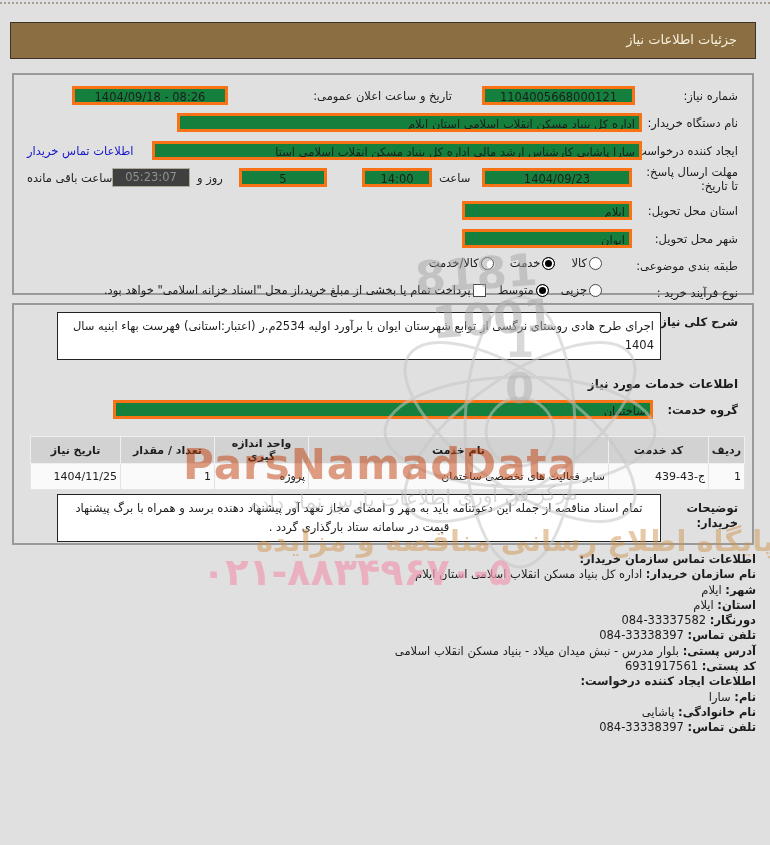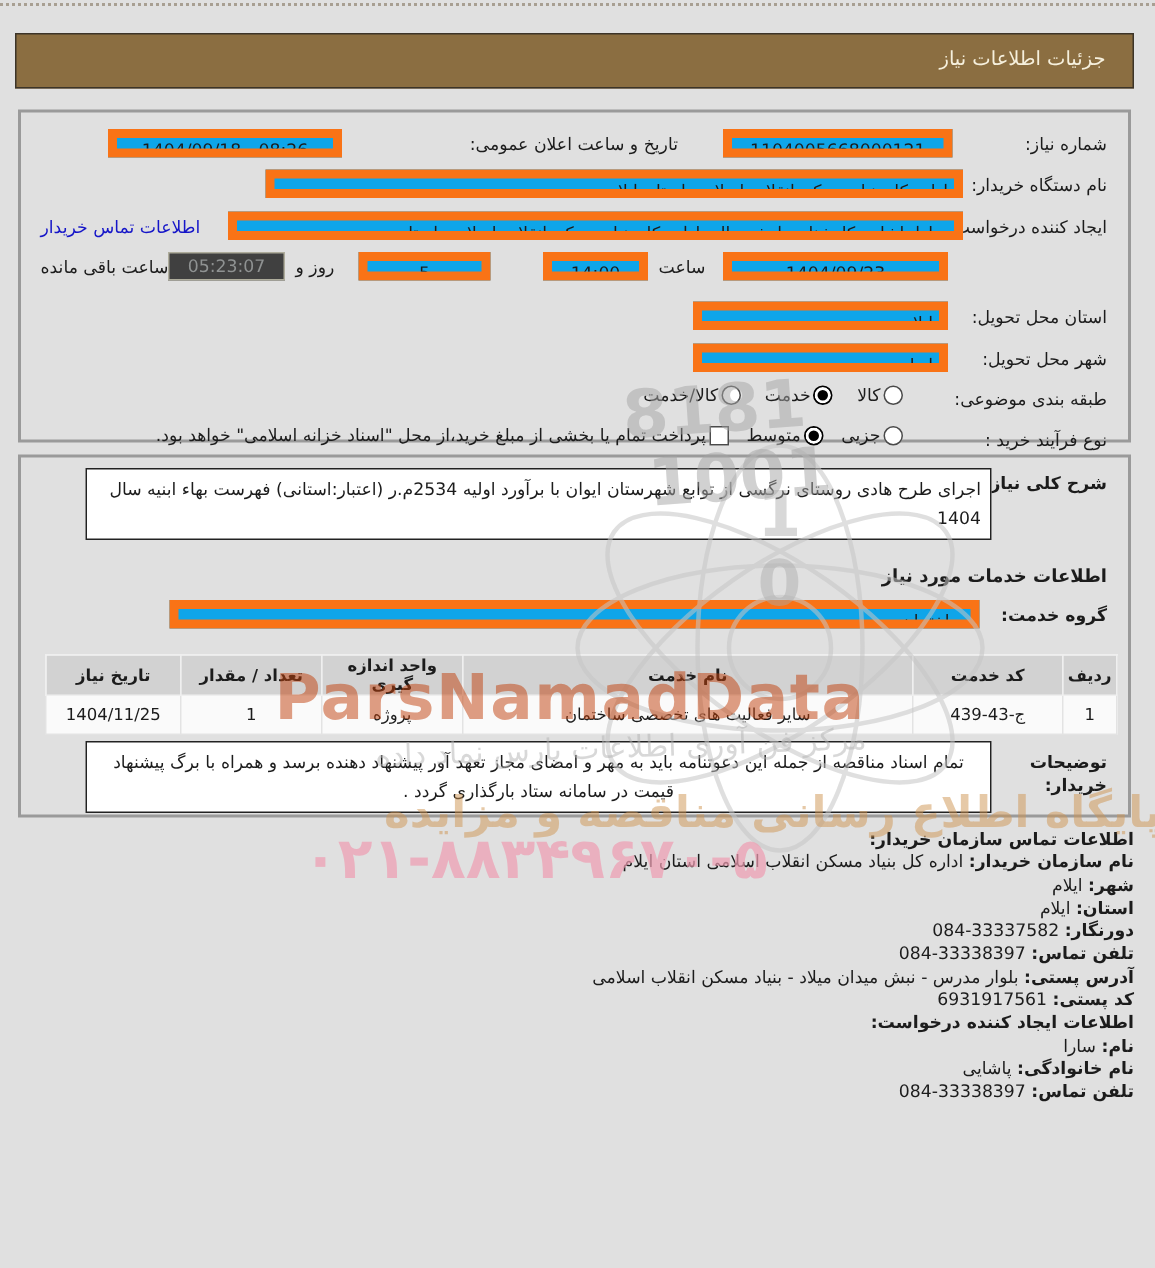--- a/index.html
+++ b/index.html
@@ -12,40 +12,40 @@
   .dotted-top{position:absolute;top:2px;left:0;width:770px;height:0;border-top:2px dotted #a89f92;}
   
   .titlebar{position:absolute;left:10px;top:22px;width:746px;height:37px;background:#8b6e41;border:1px solid #3c3428;box-sizing:border-box;}
   .titlebar .t{color:#f6f0dd;font-size:13px;line-height:34px;padding-right:18px;display:block;}
   
   .panel{position:absolute;left:12px;width:742px;border:2px solid #9a9a9a;box-sizing:border-box;}
   .p1{top:73px;height:222px;}
   .p2{top:303px;height:242px;}
   .lbl{position:absolute;white-space:nowrap;color:#1c1c1c;}
   .lbl.b{font-weight:bold;}
-  .field{position:absolute;background:#0ea5e9;border:6px solid #f97316;box-sizing:border-box;height:19px;
+  .field{position:absolute;background:#15803d;border:3px solid #f97316;box-sizing:border-box;height:19px;
          line-height:17px;padding:0 4px;overflow:hidden;white-space:nowrap;}
   .field.center{text-align:center;}
   .field.rt{text-align:right;}
   .countdown{background:#404040;border:1px solid #aeac9b;color:#8f9292;text-align:center;}
   a.link{color:#1515c8;text-decoration:none;}
   
   .optrow{position:absolute;display:flex;align-items:center;gap:16px;direction:rtl;}
   .opt{display:flex;align-items:center;gap:2px;white-space:nowrap;}
   .radio{width:13px;height:13px;border-radius:50%;background:#fff;border:1px solid #4a4a4a;box-sizing:border-box;flex:0 0 auto;}
   .radio.checked{background:#000;border:1px solid #000;box-shadow:inset 0 0 0 2px #fff;}
   .checkbox{width:13px;height:13px;background:#fff;border:1px solid #4a4a4a;box-sizing:border-box;flex:0 0 auto;}
   
   .bigbox{position:absolute;background:#fff;border:1px solid #222;box-sizing:border-box;
           padding:4px 6px;line-height:19px;text-align:right;overflow:hidden;}
   
   table.svc{position:absolute;left:16px;top:131px;width:714px;border-collapse:collapse;table-layout:fixed;
             border:1px solid #bdbdbd;background:#fafafa;}
   table.svc th{background:#d2d2d2;font-weight:bold;font-size:11px;height:23px;border:1px solid #efefef;padding:0 3px;}
-  table.svc td{background:#fafafa;font-size:11px;height:25px;border:1px solid #e3e3e3;text-align:center;padding:0 3px;}
+  table.svc td{background:#fafafa;font-size:11px;height:25px;border:1px solid #e3e3e3;text-align:right;padding:0 3px;}
   
   .contact{position:absolute;right:0;top:552px;width:757px;padding-right:14px;box-sizing:border-box;
            line-height:15.3px;font-size:11.5px;}
   .contact .bl{font-weight:bold;}
   
   .wm{position:absolute;pointer-events:none;z-index:30;}
   .wm-pnd{left:183px;top:440px;font-size:42px;font-weight:bold;color:#c2410c;opacity:.5;letter-spacing:1px;font-family:"DejaVu Sans",sans-serif;direction:ltr;}
   .wm-num1{left:415px;top:248px;font-size:44px;font-weight:bold;color:#a5a5a5;opacity:.5;transform:rotate(-4deg);direction:ltr;}
   .wm-num2{left:432px;top:293px;font-size:44px;font-weight:bold;color:#a5a5a5;opacity:.5;transform:rotate(-4deg);direction:ltr;}
   .wm-num3{left:505px;top:320px;font-size:42px;font-weight:bold;color:#ababab;opacity:.45;line-height:46px;white-space:pre-line;direction:ltr;}
@@ -70,20 +70,21 @@
   <span class="lbl" style="right:300px;top:14px;">تاریخ و ساعت اعلان عمومی:</span>
   <span class="field center" style="left:58px;top:11px;width:156px;" dir="ltr">1404/09/18 - 08:26</span>
 
   <span class="lbl" style="right:14px;top:41px;">نام دستگاه خریدار:</span>
   <span class="field rt" style="left:163px;top:38px;width:465px;">اداره کل بنیاد مسکن انقلاب اسلامی استان ایلام</span>
 
   <span class="lbl" style="right:14px;top:69px;">ایجاد کننده درخواست:</span>
   <span class="field rt" style="left:138px;top:66px;width:490px;">سارا پاشایی کارشناس ارشد مالی اداره کل بنیاد مسکن انقلاب اسلامی استا</span>
   <a class="link" href="#" style="position:absolute;left:13px;top:69px;">اطلاعات تماس خریدار</a>
 
+  <span class="lbl" style="right:14px;top:90px;width:100px;white-space:normal;line-height:14px;text-align:right;">مهلت ارسال پاسخ: تا تاریخ:</span>
   <span class="field center" style="left:468px;top:93px;width:150px;" dir="ltr">1404/09/23</span>
   <span class="lbl" style="left:425px;top:96px;">ساعت</span>
   <span class="field center" style="left:348px;top:93px;width:70px;" dir="ltr">14:00</span>
   <span class="field center" style="left:225px;top:93px;width:88px;" dir="ltr">5</span>
   <span class="lbl" style="left:183px;top:96px;">روز و</span>
   <span class="field countdown" style="left:98px;top:93px;width:78px;" dir="ltr">05:23:07</span>
   <span class="lbl" style="left:13px;top:96px;">ساعت باقی مانده</span>
 
   <span class="lbl" style="right:14px;top:129px;">استان محل تحویل:</span>
   <span class="field rt" style="left:448px;top:126px;width:170px;">ایلام</span>

